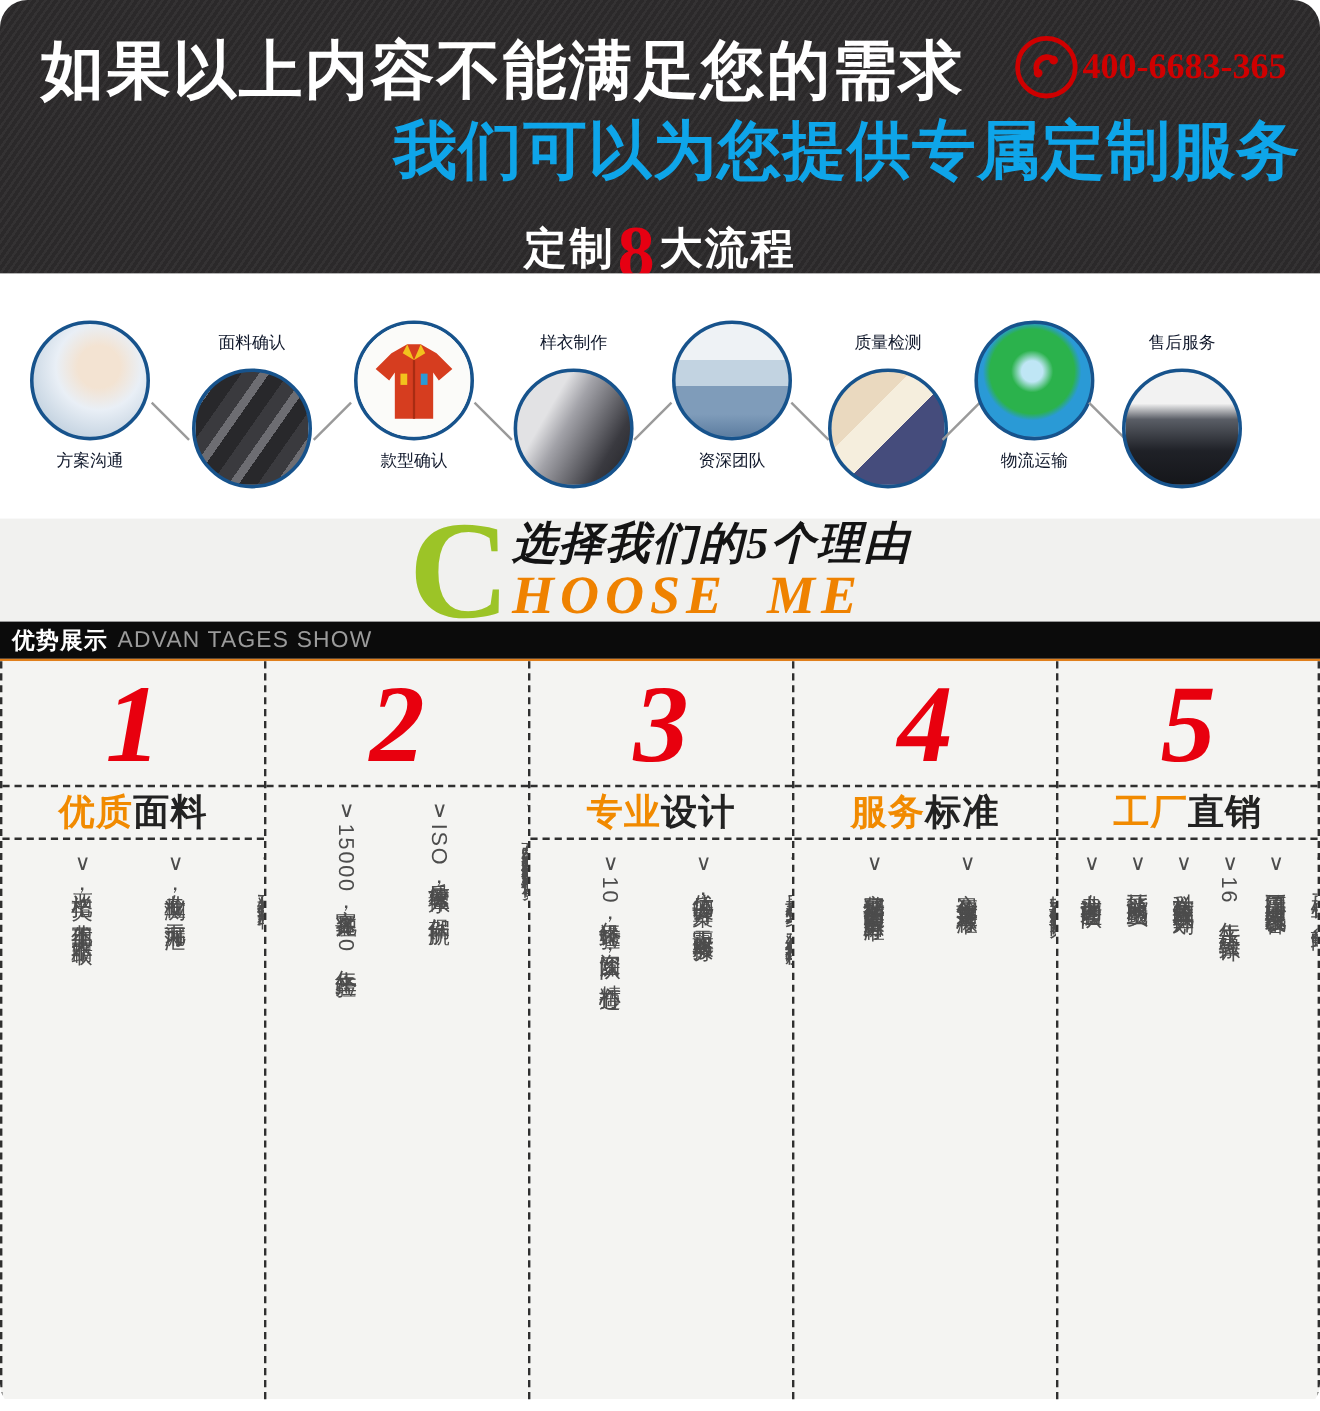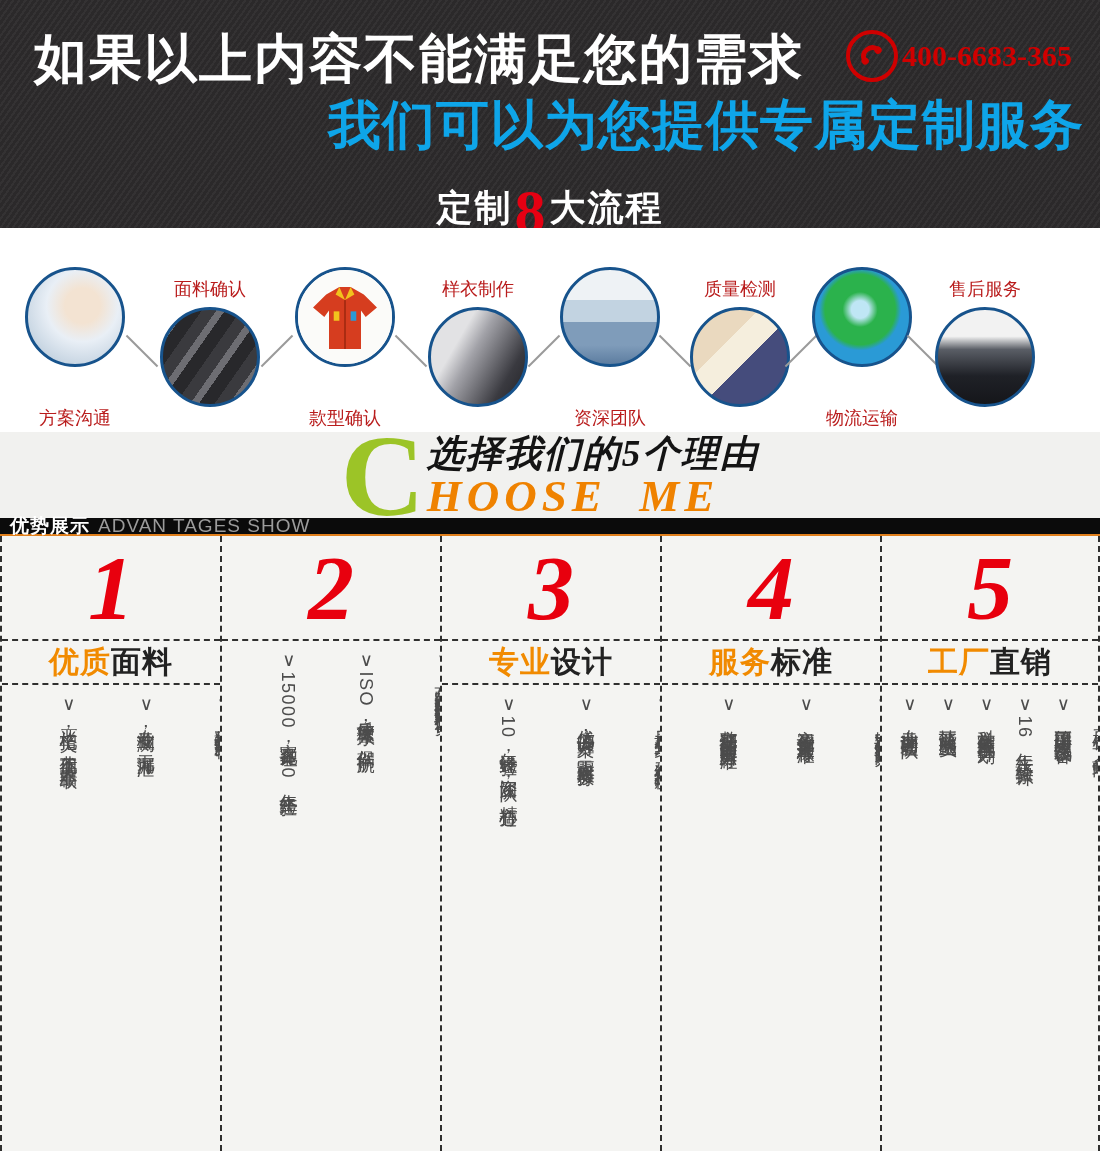--- a/index.html
+++ b/index.html
@@ -1,40 +1,40 @@
 <!DOCTYPE html>
 <html><head>
 <meta charset="utf-8">
 <style>
   html,body{margin:0;padding:0;background:#fff;}
-  .page{width:1100px;height:1176px;position:relative;font-family:"Liberation Sans",sans-serif;overflow:hidden;background:#fff;}
+  .page{width:1100px;height:1176px;position:relative;font-family:"Liberation Sans",sans-serif;overflow:hidden;background:#fff;border-radius:23px;}
 
   
   .hero{position:relative;height:228px;background:#2d2b2c;overflow:hidden;}
   .hero::before{content:"";position:absolute;inset:0;
     background:repeating-linear-gradient(125deg,rgba(255,255,255,0.035) 0 2px,rgba(0,0,0,0.05) 2px 5px);}
   .hero>*{position:relative;}
   .hero-line1{position:absolute;left:34px;top:24px;font-size:53px;font-weight:bold;color:#ffffff;letter-spacing:2px;white-space:nowrap;}
   .phone{position:absolute;right:28px;top:30px;display:flex;align-items:center;gap:4px;}
   .phone-ring{width:44px;height:44px;border:4px solid #cf0000;border-radius:50%;display:flex;align-items:center;justify-content:center;}
   .phone-ring svg{width:30px;height:30px;transform:rotate(-40deg);}
   .phone-number{font-family:"Liberation Serif",serif;font-weight:bold;font-size:30px;color:#cf0000;letter-spacing:0px;white-space:nowrap;}
   .hero-line2{position:absolute;left:328px;top:90px;font-size:53px;font-weight:bold;color:#0ea5e9;letter-spacing:1px;white-space:nowrap;}
   .hero-line3{position:absolute;left:0;right:0;top:176px;text-align:center;color:#fff;font-size:36px;font-weight:bold;letter-spacing:2px;}
   .hero-line3 .eight{font-family:"Liberation Serif",serif;font-size:62px;color:#e60012;font-weight:bold;vertical-align:-12px;margin:0 2px;display:inline-block;}
 
   
   .process{position:relative;height:204px;background:#ffffff;}
   .step{position:absolute;width:100px;}
   .step .circle{width:94px;height:94px;border:3px solid #17538c;border-radius:50%;overflow:hidden;box-sizing:content-box;}
   .step .circle svg{display:block;width:94px;height:94px;}
-  .step .plabel{position:absolute;left:50%;transform:translateX(-50%);white-space:nowrap;font-size:18px;color:#b91c1c;}
+  .step .plabel{position:absolute;left:50%;transform:translateX(-50%);white-space:nowrap;font-size:14px;color:#0f172a;}
   .step.high{top:39px;}
   .step.low{top:79px;}
-  .step.high .plabel{top:108px;margin-top:31px;}
+  .step.high .plabel{top:108px;}
   .step.low .plabel{top:-30px;}
   .img-cs{background:radial-gradient(circle at 58% 38%,#f3e3d2 0 22%,#e9eff6 45%,#c7d5e2 75%,#9fb4c6);}
   .img-fabric{background:repeating-linear-gradient(125deg,#3a3a3e 0 12px,#6d6d72 12px 19px,#28282b 19px 32px);}
   .img-shirt{background:#fdfdfd;}
   .img-sew{background:linear-gradient(120deg,#e2e2e4 0 30%,#a2a2a8 45%,#3a3a40 78%,#222226);}
   .img-factory{background:linear-gradient(180deg,#eef2f5 0 32%,#c2d3e1 32% 55%,#7f9cba 55% 80%,#5d7da0);}
   .img-qc{background:linear-gradient(135deg,#ead9bf 0 35%,#f5eedd 35% 55%,#454c7c 55% 85%,#2e3460);}
   .img-globe{background:radial-gradient(circle at 48% 42%,#bfe6f5 0 12%,#2bb24c 24% 48%,#2a9ad6 56% 78%,#14679f);}
   .img-team{background:linear-gradient(180deg,#f2f2f2 0 28%,#5a5e66 42%,#1f2127 70%,#15161a);}
   .conn{position:absolute;width:44px;border-top:2px solid #9a9a9a;top:122px;}
@@ -42,21 +42,21 @@
   .conn.up{transform:rotate(-45deg);}
 
   
   .choose{height:86px;background:#f1f1ef;display:flex;justify-content:center;align-items:flex-start;}
   .bigC{font-family:"Liberation Serif",serif;font-weight:bold;font-size:116px;line-height:88px;color:#9cc427;}
   .choose-text{display:flex;flex-direction:column;margin-left:2px;font-style:italic;}
   .choose-cn{font-family:"Liberation Serif",serif;font-weight:bold;font-size:37px;line-height:42px;color:#141414;letter-spacing:2px;margin-top:1px;}
   .choose-en{font-family:"Liberation Serif",serif;font-weight:bold;font-size:45px;line-height:43px;color:#ef8200;letter-spacing:5px;white-space:pre;}
 
   
-  .adv-bar{height:16px;background:#0b0b0b;display:flex;align-items:center;padding-left:10px;gap:8px;}
+  .adv-bar{height:31px;background:#0b0b0b;display:flex;align-items:center;padding-left:10px;gap:8px;}
   .adv-cn{color:#ffffff;font-weight:bold;font-size:19px;letter-spacing:1px;}
   .adv-en{color:#9b9b9b;font-size:19px;letter-spacing:1px;}
   .orange-line{height:2px;background:#e07f1c;}
 
   
   .grid{display:flex;height:615px;background:#f4f4f2;}
   .gcol{width:220px;box-sizing:border-box;border-left:2px dashed #2f2f2f;display:flex;flex-direction:column;}
   .gcol:last-child{border-right:2px dashed #2f2f2f;}
   .num-cell{height:103px;border-bottom:2px dashed #2f2f2f;display:flex;align-items:center;justify-content:center;}
   .num{font-family:"Liberation Serif",serif;font-style:italic;font-weight:bold;font-size:92px;color:#e8000e;line-height:92px;}

